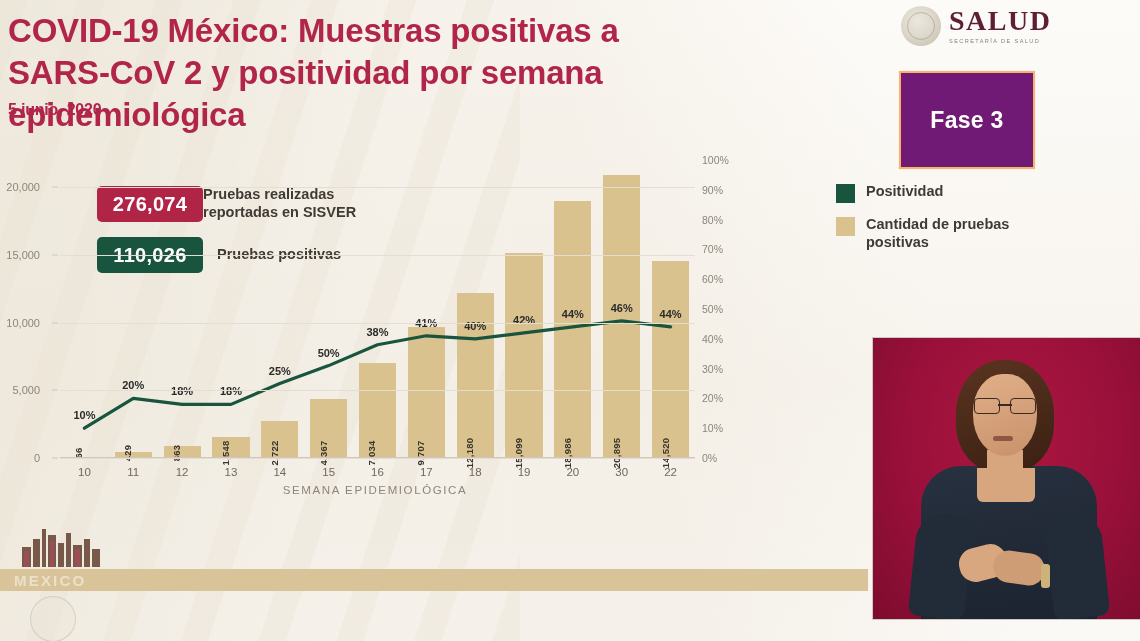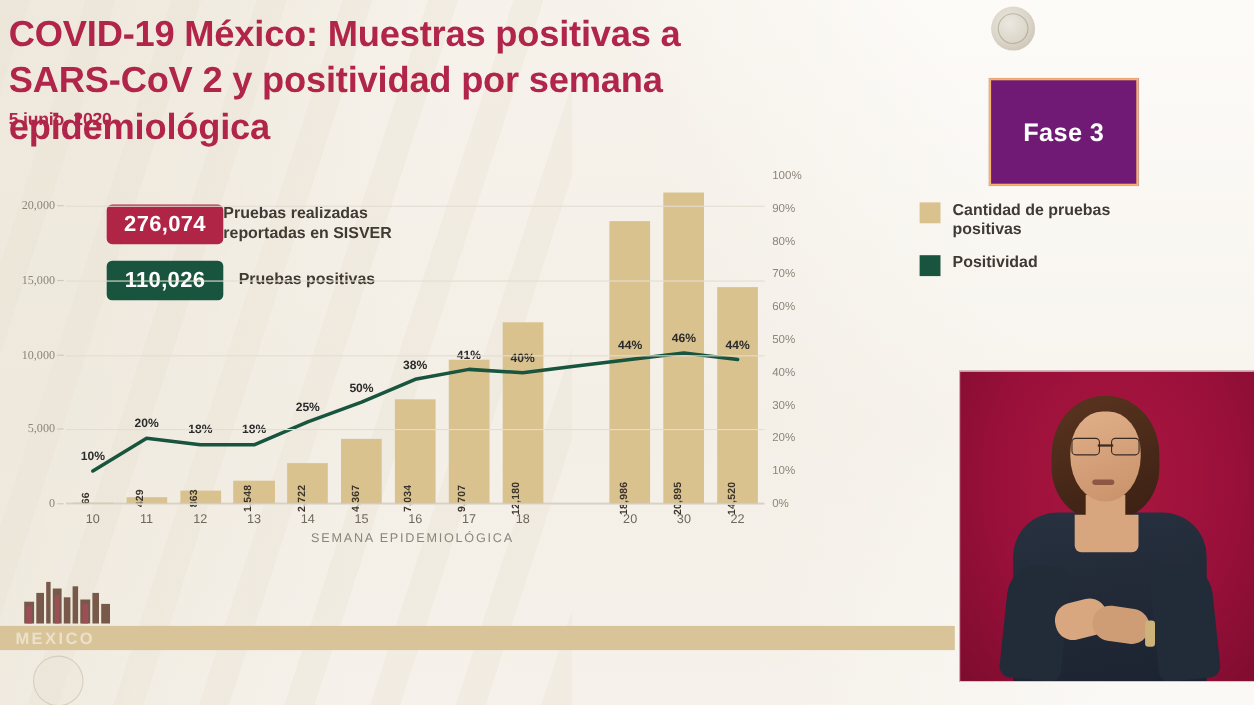--- a/index.html
+++ b/index.html
@@ -71,22 +71,22 @@
     color:#fff;font-size:20px;font-weight:bold;letter-spacing:.3px;
   }
   .pill-txt{font-size:14.5px;font-weight:bold;color:#3f3a33;line-height:1.22;}
 
   
   .chart{position:absolute;left:0px;top:150px;width:760px;height:350px;}
   .plot{position:absolute;left:60px;top:10px;right:65px;bottom:42px;}
 
   .gridline{position:absolute;left:0;right:0;height:1px;background:#e3ddd2;}
   .axis-left{position:absolute;left:0;top:0;bottom:42px;width:60px;}
-  .yl{position:absolute;right:10px;transform:translateY(-50%);
-    font-size:11px;color:#8c857a;white-space:nowrap;font-family:Liberation Serif, serif;}
+  .yl{position:absolute;right:20px;transform:translateY(-50%);
+    font-size:11px;color:#8c857a;white-space:nowrap;}
   .ytick{position:absolute;right:2px;width:6px;height:1px;background:#cfc8ba;transform:translateY(-50%);}
   .axis-right{position:absolute;right:0;top:0;bottom:42px;width:65px;}
   .yr{position:absolute;left:7px;transform:translateY(-50%);
     font-size:10.5px;color:#8c857a;white-space:nowrap;}
 
   .bars{position:absolute;inset:0;}
   .barslot{position:absolute;bottom:0;top:0;}
   .bar{position:absolute;bottom:0;left:12%;width:76%;background:#d9c28e;}
   .barval{
     position:absolute;bottom:5px;left:50%;
@@ -154,32 +154,36 @@
 <body>
 
 <div class="bg-wash"></div>
 <div class="bg-wash2"></div>
 
 <div class="title">COVID-19 México: Muestras positivas a SARS-CoV 2 y positividad por semana epidemiológica</div>
 <div class="date">5 junio, 2020</div>
 
 <div class="salud">
   <div class="salud-seal"></div>
+  <div class="salud-txt">
+    <div class="salud-word">SALUD</div>
+    <div class="salud-sub">SECRETARÍA DE SALUD</div>
+  </div>
 </div>
 
 <div class="fase">Fase 3</div>
 
 <div class="legend">
+  <div class="leg-row">
+    <span class="leg-sw" style="background:#18543e"></span>
+    <span class="leg-lbl">Positividad</span>
+  </div>
   <div class="leg-row">
     <span class="leg-sw" style="background:#d9c28e"></span>
     <span class="leg-lbl" style="max-width:165px"><span>Cantidad de pruebas positivas</span></span>
-  </div>
-  <div class="leg-row">
-    <span class="leg-sw" style="background:#18543e"></span>
-    <span class="leg-lbl">Positividad</span>
   </div>
 </div>
 
 <div class="pill-wrap" style="left:97px;top:186px;display:flex;align-items:center;justify-content:space-between;">
   <div class="pill" style="background:#b02445">276,074</div>
   <div class="pill-txt" style="max-width:190px">Pruebas realizadas reportadas en SISVER</div>
 </div>
 <div class="pill-wrap" style="left:97px;top:237px;display:flex;align-items:center;gap:14px;">
   <div class="pill" style="background:#18543e">110,026</div>
   <div class="pill-txt" style="max-width:190px">Pruebas positivas</div>
@@ -260,20 +264,26 @@
           <div class="barval">9,707</div>
           <div class="pctlbl" style="top: 168.82px;">41%</div>
           <div class="xlbl">17</div>
         </div>
         <div class="barslot" style="left: 390.769px; width: 48.8462px;">
           <div class="bar" style="height: 164.984px; background: rgb(217, 194, 142);"></div>
           <div class="barval">12,180</div>
           <div class="pctlbl" style="top: 171.8px;">40%</div>
           <div class="xlbl">18</div>
         </div>
+        <div class="barslot" style="left: 439.615px; width: 48.8462px;">
+          <div class="bar" style="height: 204.523px; background: rgb(217, 194, 142);"></div>
+          <div class="barval">15,099</div>
+          <div class="pctlbl" style="top: 165.84px;">42%</div>
+          <div class="xlbl">19</div>
+        </div>
         <div class="barslot" style="left: 488.462px; width: 48.8462px;">
           <div class="bar" style="height: 257.174px; background: rgb(217, 194, 142);"></div>
           <div class="barval">18,986</div>
           <div class="pctlbl" style="top: 159.88px;">44%</div>
           <div class="xlbl">20</div>
         </div>
         <div class="barslot" style="left: 537.308px; width: 48.8462px;">
           <div class="bar" style="height: 283.032px; background: rgb(217, 194, 142);"></div>
           <div class="barval">20,895</div>
           <div class="pctlbl" style="top: 153.92px;">46%</div>

